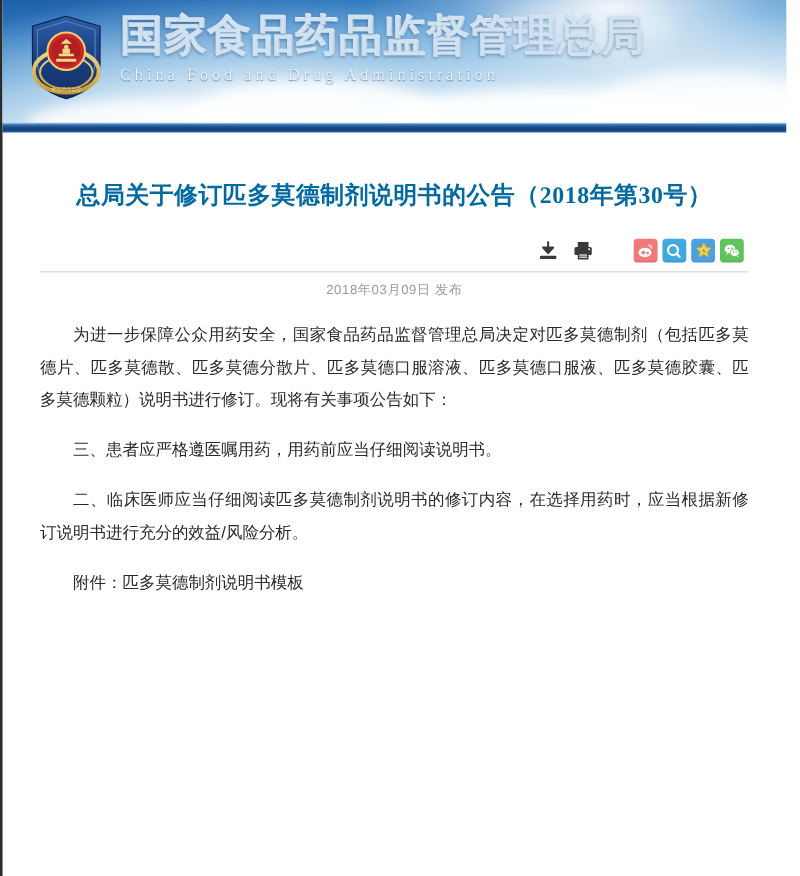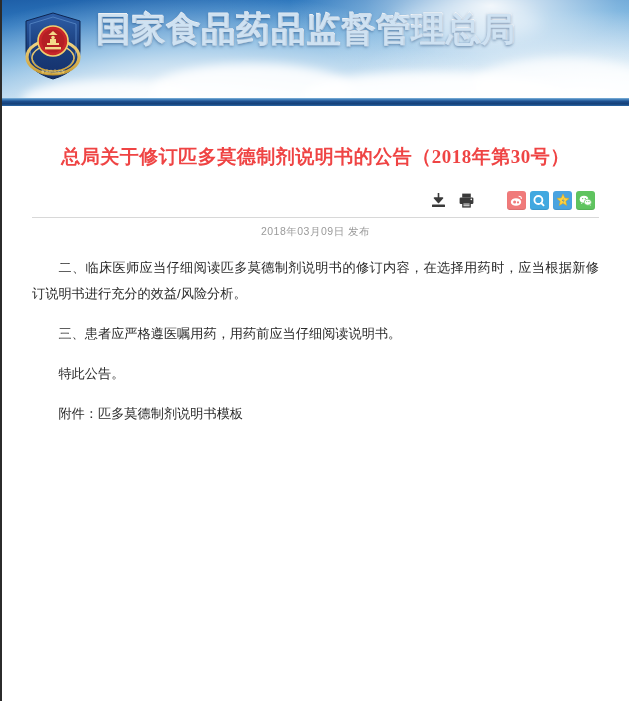--- a/index.html
+++ b/index.html
@@ -129,21 +129,21 @@
   .doc {
     padding: 0 30px;
     box-sizing: border-box;
   }
   .doc-title {
     text-align: center;
     font-family: "Liberation Serif", "DejaVu Serif", serif;
     font-weight: bold;
     font-size: 19px;
     line-height: 28px;
-    color: #ef4444;
+    color: #0369a1;
     margin: 37px 0 0 0;
     letter-spacing: 0.5px;
   }
 
   .toolbar {
     display: flex;
     align-items: center;
     justify-content: flex-end;
     gap: 10px;
     margin-top: 18px;
@@ -247,20 +247,21 @@
           <path d="M27 32 h12 v2 h-12 z" fill="#f3d98a"></path>
           <path d="M28.5 24 l4.5 -4 4.5 4 z" fill="#f3d98a"></path>
           <circle cx="33" cy="26.5" r="1.8" fill="#f3d98a"></circle>
           <rect x="30" y="28" width="6" height="4" fill="#f3d98a"></rect>
           <text x="33" y="62" text-anchor="middle" font-size="4" fill="#f3d98a" font-family="'Liberation Sans',sans-serif">食品药品监督</text>
         </svg>
       </div>
 
       <div class="title-block">
         <div class="cn-title">国家食品药品监督管理总局</div>
+        <div class="en-title">China Food and Drug Administration</div>
       </div>
 
     </div>
   </div>
 
   <div class="blue-rule"></div>
 
   <div class="doc">
 
     <h1 class="doc-title">总局关于修订匹多莫德制剂说明书的公告（2018年第30号）</h1>
@@ -317,20 +318,20 @@
           </svg>
         </span>
       </span>
     </div>
 
     <hr class="hr">
 
     <div class="pub-date">2018年03月09日  发布</div>
 
     <div class="body-text">
+      <p>为进一步保障公众用药安全，国家食品药品监督管理总局决定对匹多莫德制剂（包括匹多莫德片、匹多莫德散、匹多莫德分散片、匹多莫德口服溶液、匹多莫德口服液、匹多莫德胶囊、匹多莫德颗粒）说明书进行修订。现将有关事项公告如下：</p>
+      <p class="gap">三、患者应严格遵医嘱用药，用药前应当仔细阅读说明书。</p>
       <p class="gap">二、临床医师应当仔细阅读匹多莫德制剂说明书的修订内容，在选择用药时，应当根据新修订说明书进行充分的效益/风险分析。</p>
-      <p class="gap">三、患者应严格遵医嘱用药，用药前应当仔细阅读说明书。</p>
-      <p class="gap">特此公告。</p>
       <p class="gap">附件：匹多莫德制剂说明书模板</p>
     </div>
 
   </div>
 </div>
 
 </body></html>

